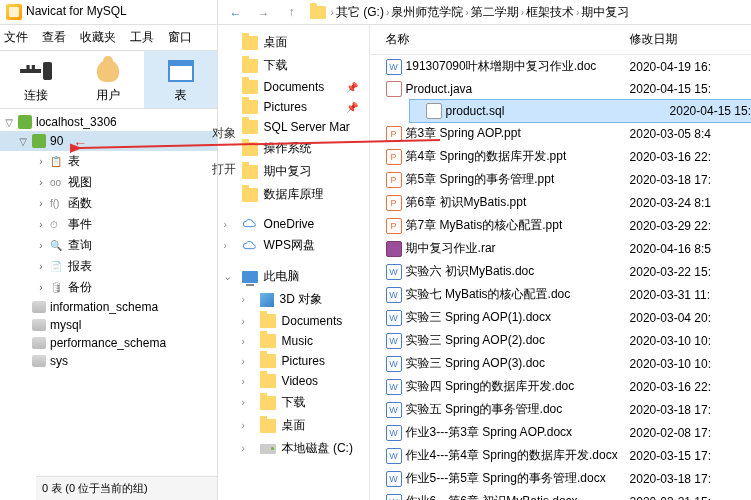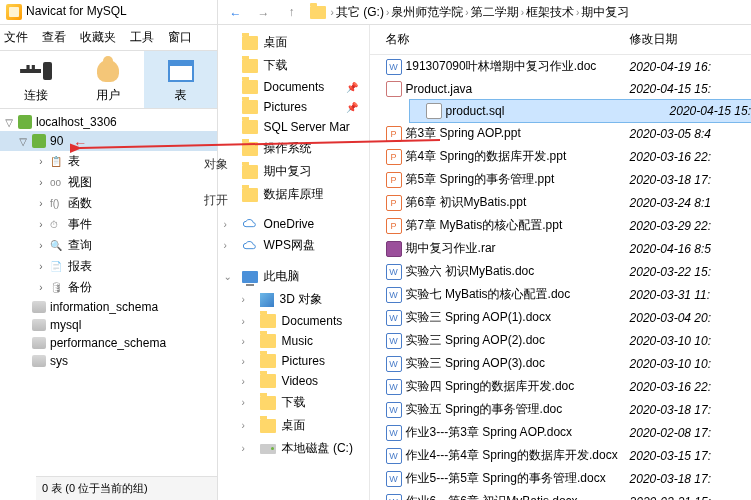--- a/index.html
+++ b/index.html
@@ -67,31 +67,31 @@
 
 
 .exp-files { flex: 1; display: flex; flex-direction: column; }
 .col-headers { display: flex; border-bottom: 1px solid #e8e8e8; padding: 6px 0; }
 .col-name { width: 260px; padding-left: 16px; }
 .col-date { flex: 1; }
 .file-rows { flex: 1; overflow: hidden; }
 .file-row { display: flex; align-items: center; padding: 3px 0; }
 .file-row.sel { background: #cce5ff; outline: 1px solid #7ab8ec; margin-left: 40px; }
 .fcell-name { width: 260px; padding-left: 16px; display: flex; align-items: center; gap: 4px; white-space: nowrap; overflow: hidden; }
-.fcell-date { flex: 1; white-space: nowrap; font-style: italic; }
+.fcell-date { flex: 1; white-space: nowrap; }
 .fic { width: 16px; height: 16px; flex-shrink: 0; display: inline-flex; align-items: center; justify-content: center; font-size: 9px; border-radius: 2px; }
 .doc { background: #fff; border: 1px solid #4a7dc9; color: #4a7dc9; }
 .java { background: #fff; border: 1px solid #c77; }
 .sql { background: #fff; border: 1px solid #999; }
 .ppt { background: #fff; border: 1px solid #e8733d; color: #e8733d; }
 .rar { background: #9b4f9b; border: 1px solid #7a3a7a; }
 
 
 .drag-arrow { position: absolute; pointer-events: none; z-index: 10; }
-.side-labels { position: absolute; left: 204px; top: 120px; font-size: 12px; color: #333; line-height: 26px; margin-top: 31px; }
+.side-labels { position: absolute; left: 212px; top: 120px; font-size: 12px; color: #333; line-height: 26px; }
 </style>
 </head>
 <body>
 
 <div class="container">
 
   <div class="navicat">
     <div class="nav-title">
       <span class="nvicon"></span>
       <span>Navicat for MySQL</span>

